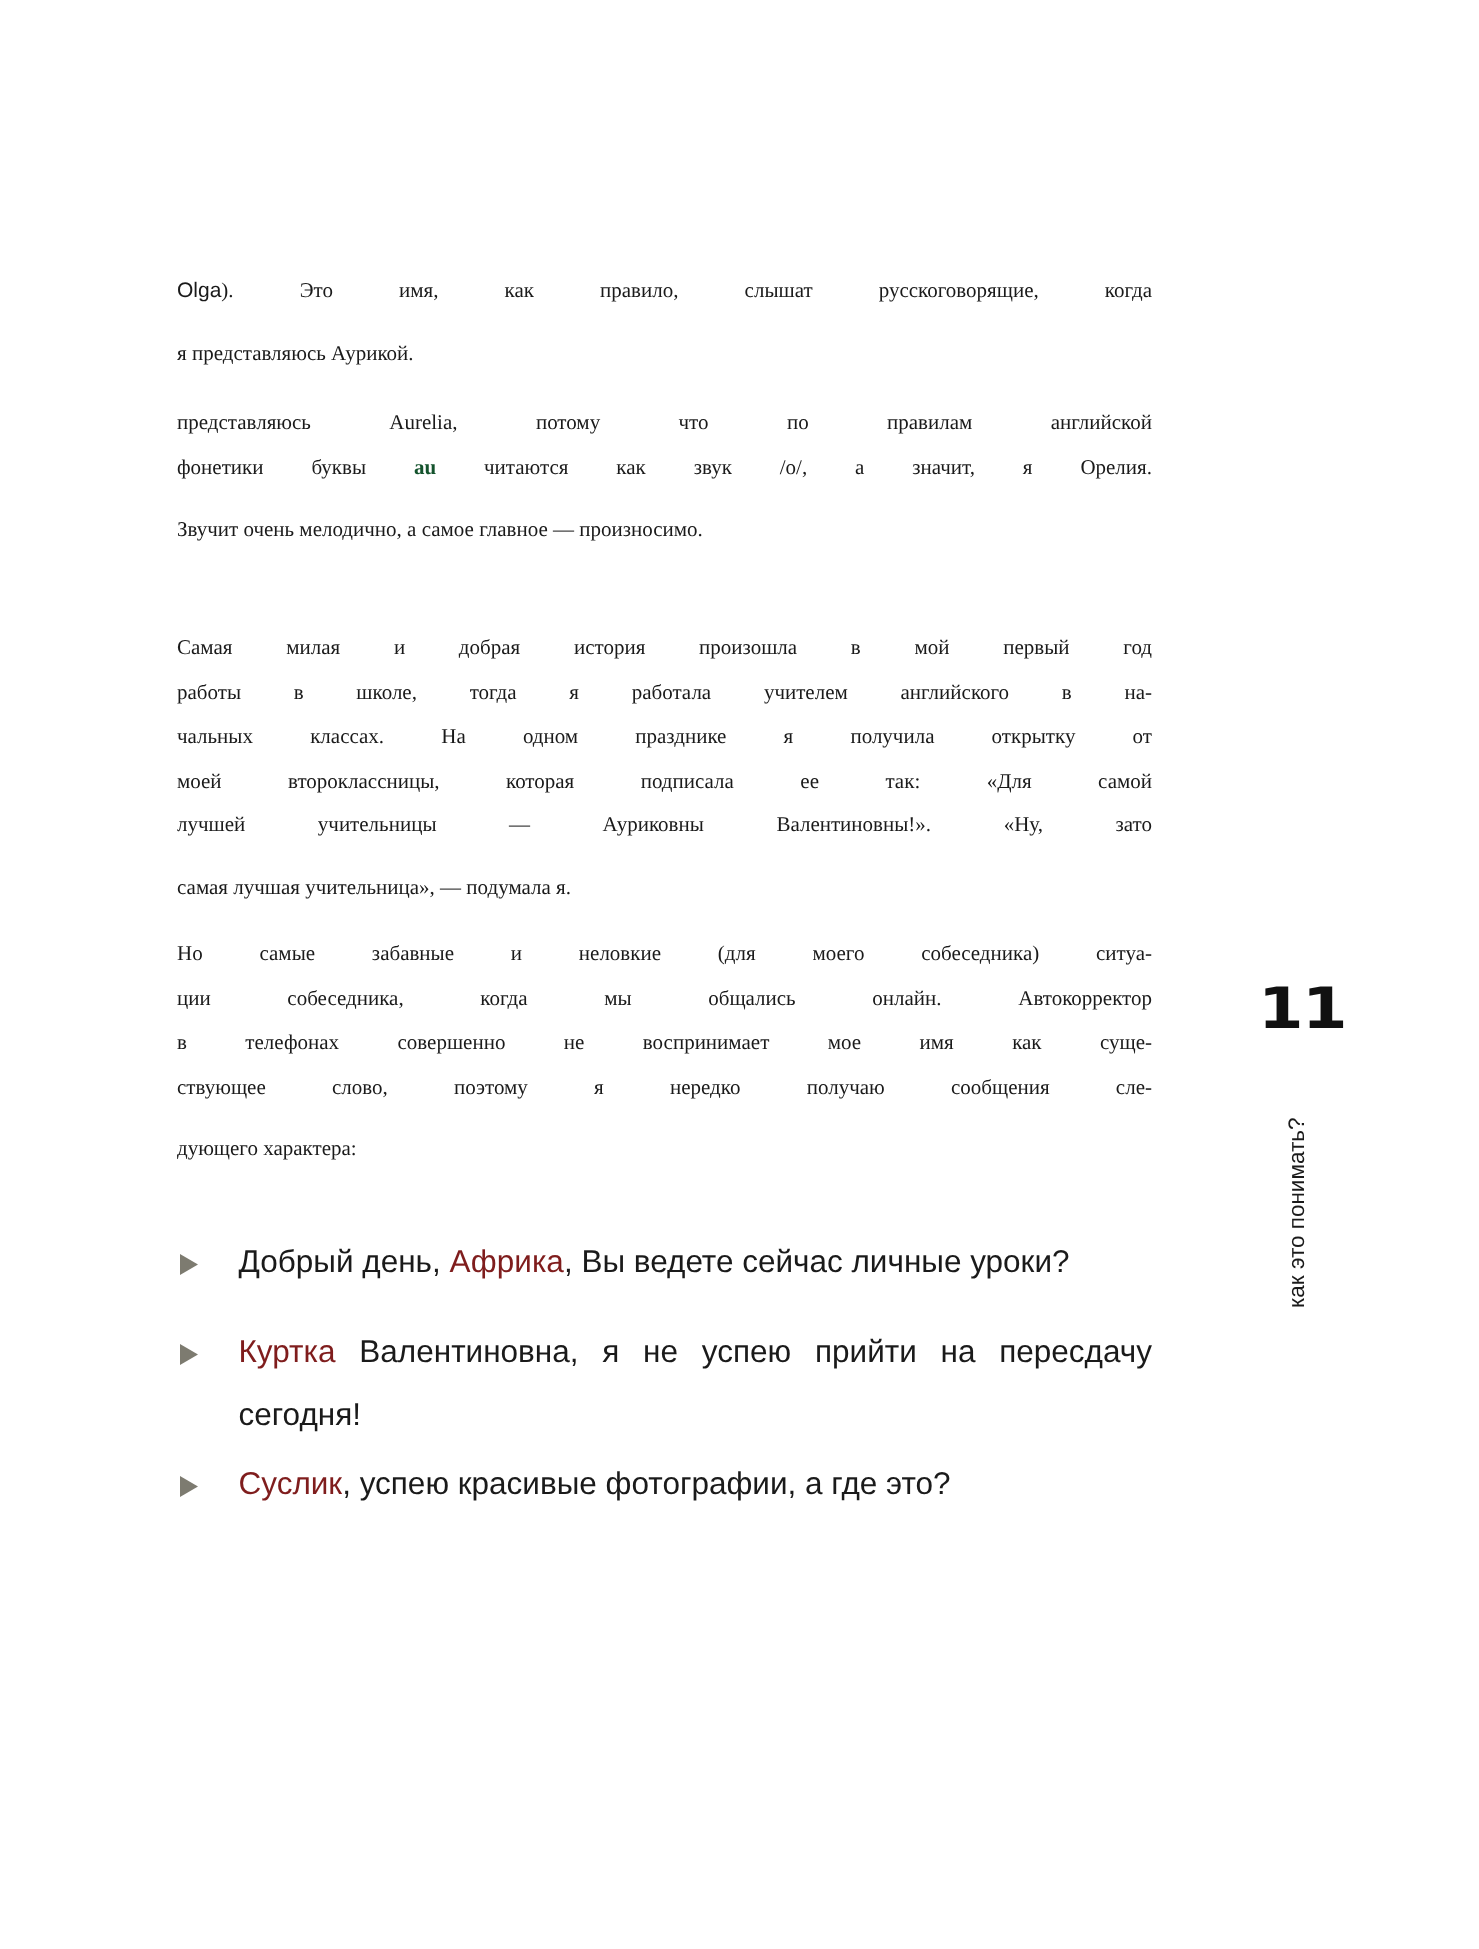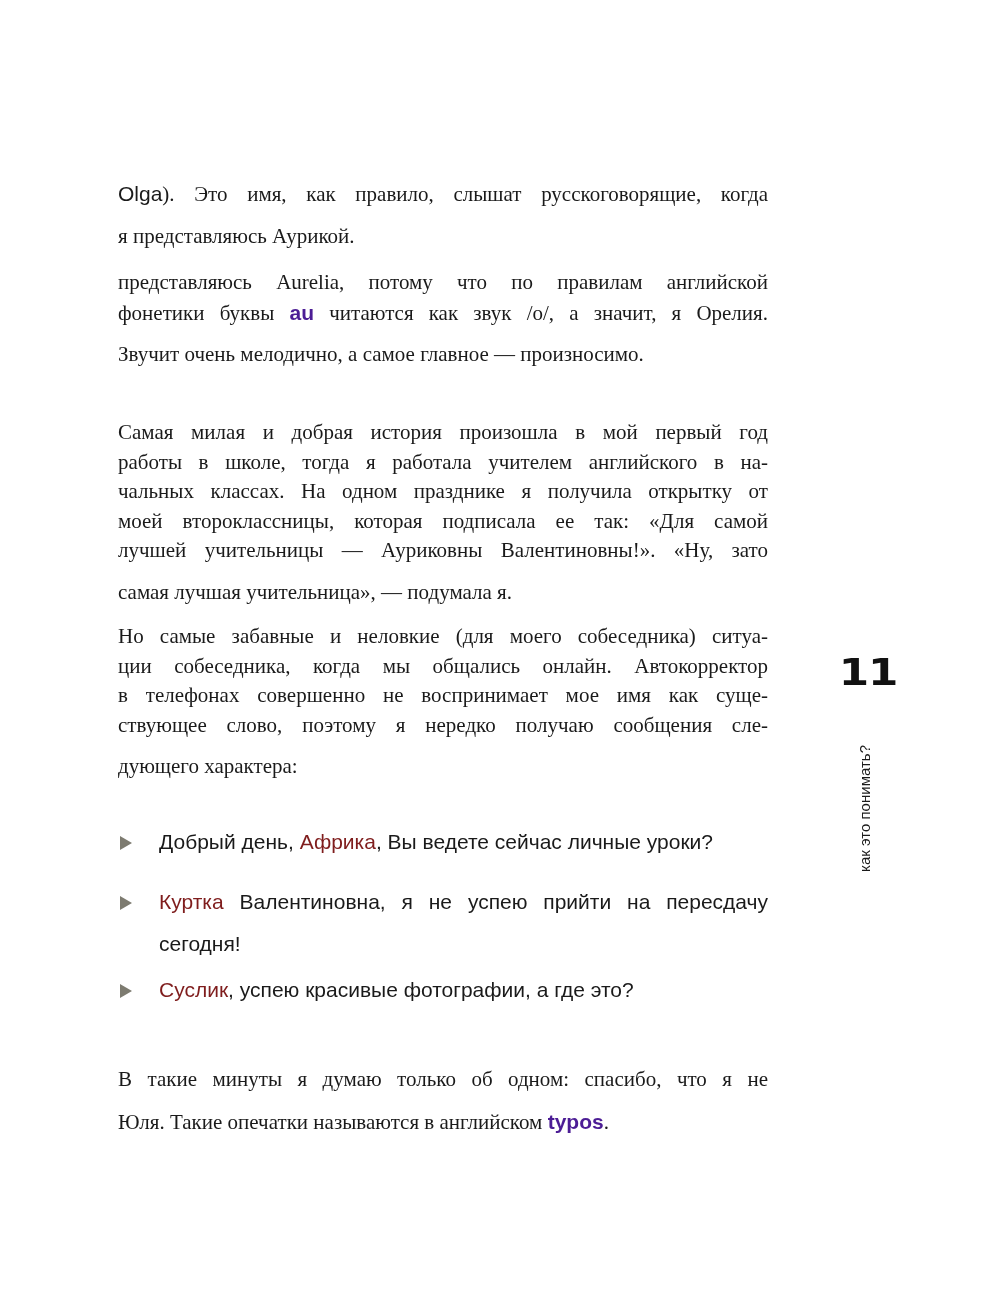--- a/index.html
+++ b/index.html
@@ -1,27 +1,27 @@
 <!DOCTYPE html>
 <html><head>
   <meta charset="utf-8">
   <style>
     html, body { margin: 0; padding: 0; background: #ffffff; }
     body { width: 986px; height: 1299px; position: relative; overflow: hidden; }
     .page { position: absolute; left: 0; top: 0; width: 986px; height: 1299px; background: #fff; }
     .body-text {
       position: absolute; left: 118px; width: 650px;
       font-family: "Liberation Serif", "DejaVu Serif", serif;
-      font-size: 21px; line-height: 29.6px; color: #1a1a1a;
+      font-size: 14px; line-height: 29.6px; color: #1a1a1a;
       text-align: justify; text-align-last: left;
     }
     .line { display: block; white-space: nowrap; text-align: justify; text-align-last: justify; }
     .line.last { text-align-last: left; margin-top: 12px; }
     .sans { font-family: "Liberation Sans", "DejaVu Sans", sans-serif; }
-    .accent { color: #4c1d95; font-family: Liberation Sans, sans-serif; font-weight: bold; }
+    .accent { color: #14532d; font-family: Liberation Serif, serif; font-weight: bold; }
     .p1 { top: 179px; }
     .p2 { top: 268px; }
     .p3 { top: 418px; }
     .p4 { top: 622px; }
     .p5 { top: 1065px; }
     .bullets { position: absolute; left: 118px; width: 650px; font-family: "Liberation Sans", "DejaVu Sans", sans-serif; font-size: 21px; line-height: 30px; color: #1a1a1a; }
     .bullet { position: absolute; left: 0; width: 650px; }
     .bullet .marker { position: absolute; left: 2px; top: 9px; width: 0; height: 0; border-top: 7px solid transparent; border-bottom: 7px solid transparent; border-left: 12px solid #7d7b70; }
     .bullet .btext { position: absolute; left: 41px; width: 609px; }
     .b1 { top: 827px; }
@@ -83,21 +83,17 @@
         <span class="line"><span class="accent-red">Куртка</span><span> Валентиновна, я не успею прийти на пересдачу</span></span>
         <span class="line last" style="text-align-last:left;">сегодня!</span>
       </div>
     </div>
     <div class="bullet b3">
       <span class="marker"></span>
       <div class="btext"><span class="accent-red">Суслик</span><span>, успею красивые фотографии, а где это?</span></div>
     </div>
   </div>
 
-  <div class="body-text p5">
-    <span class="line">В такие минуты я думаю только об одном: спасибо, что я не</span>
-    <span class="line last"><span>Юля. Такие опечатки называются в английском </span><span class="accent">typos</span><span>.</span></span>
-  </div>
 
   <div class="page-number">11</div>
   <div class="running-title">как это понимать?</div>
 
 </div>
 
 </body></html>

